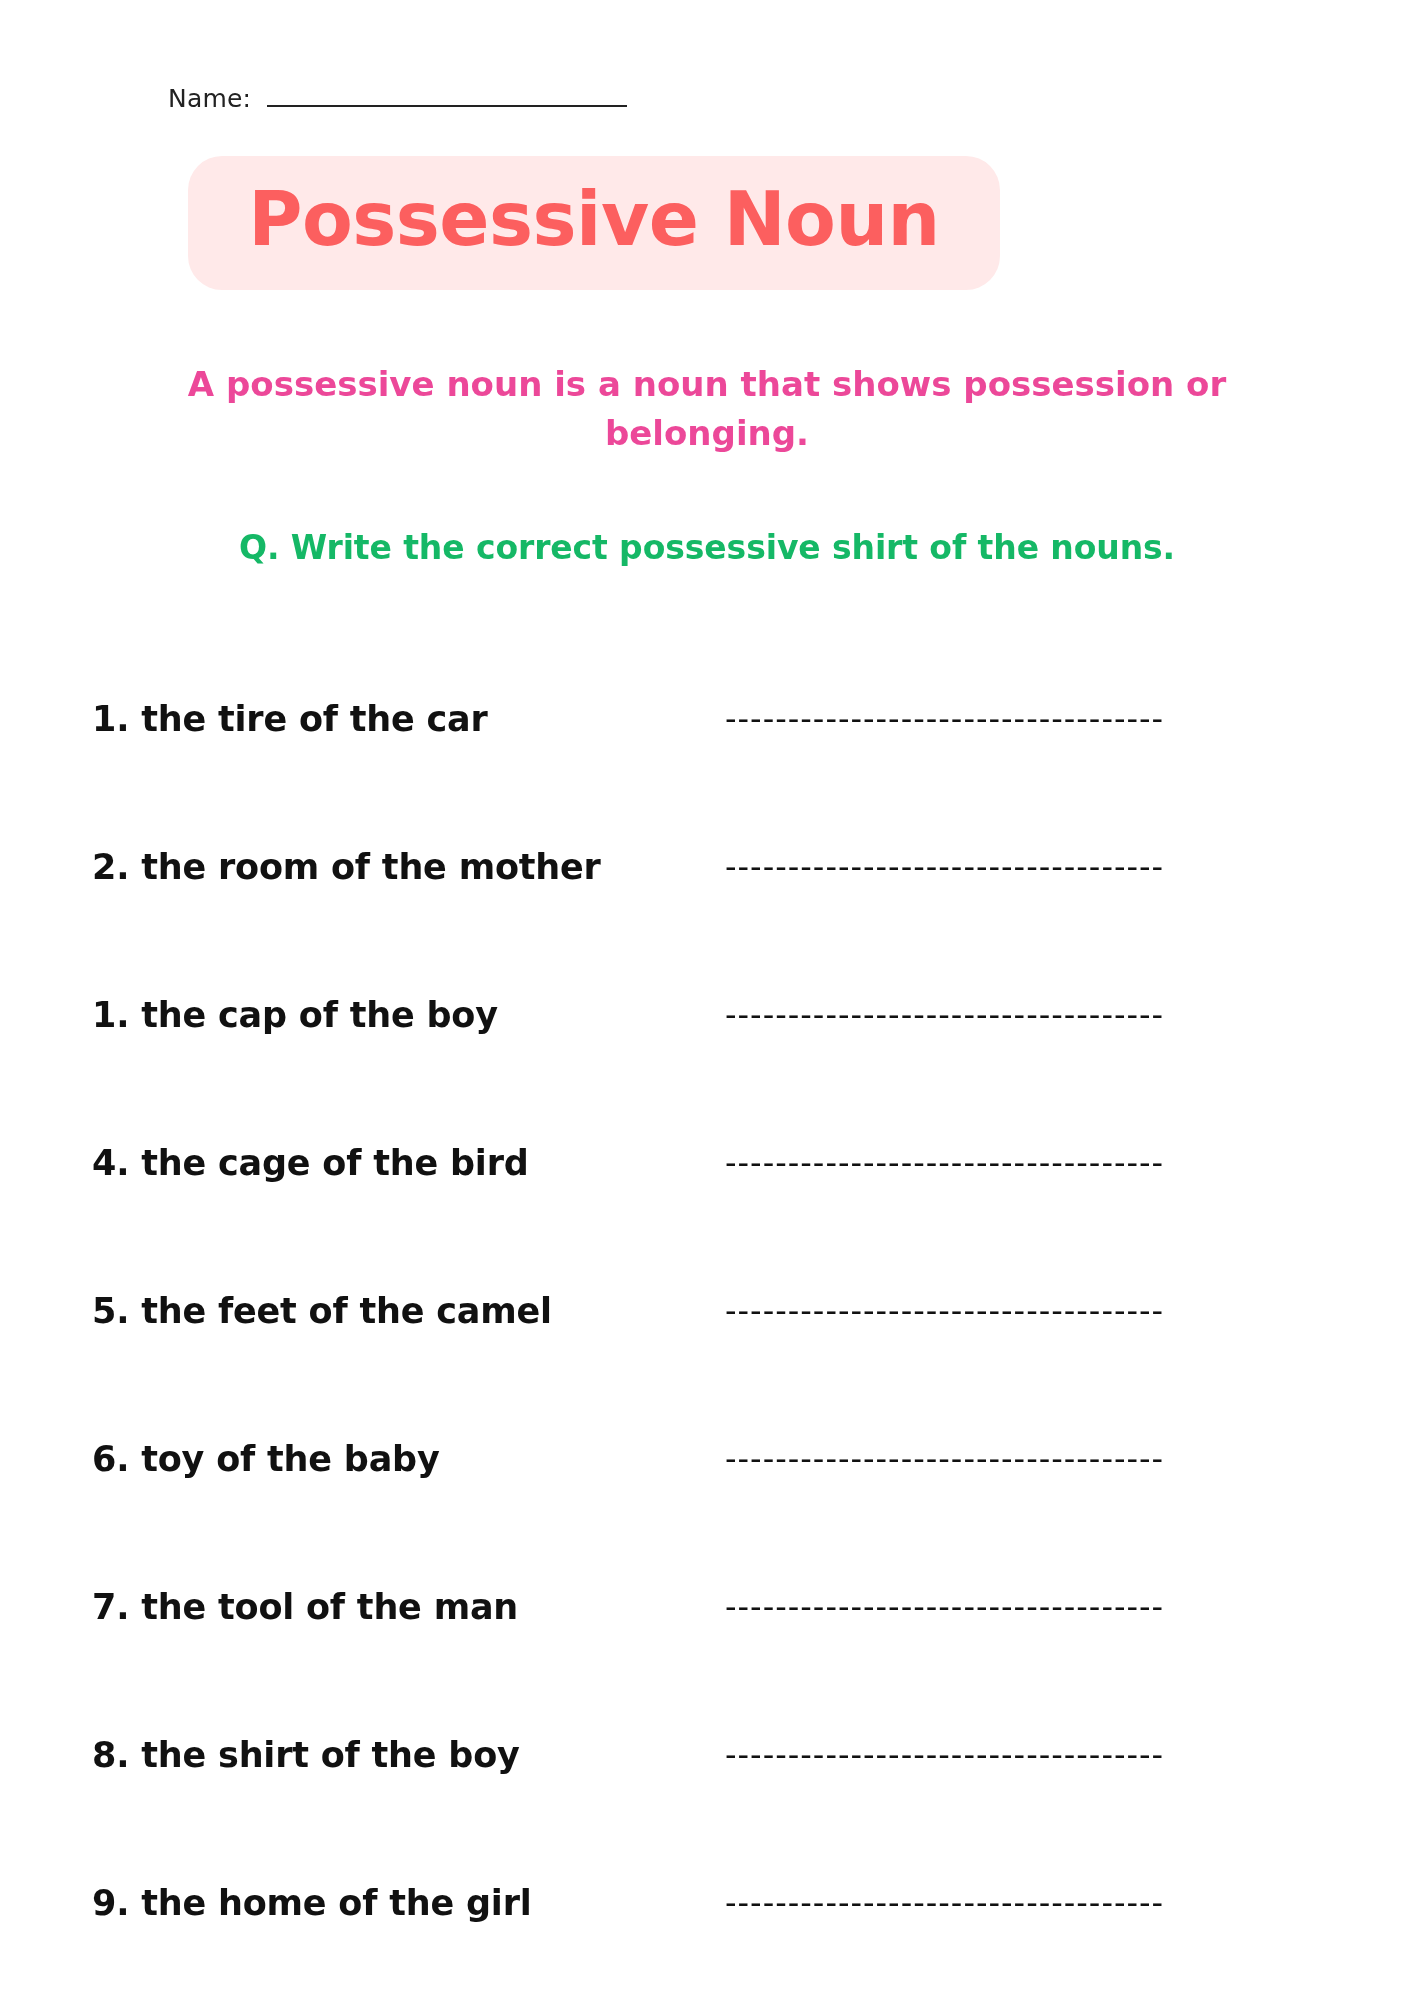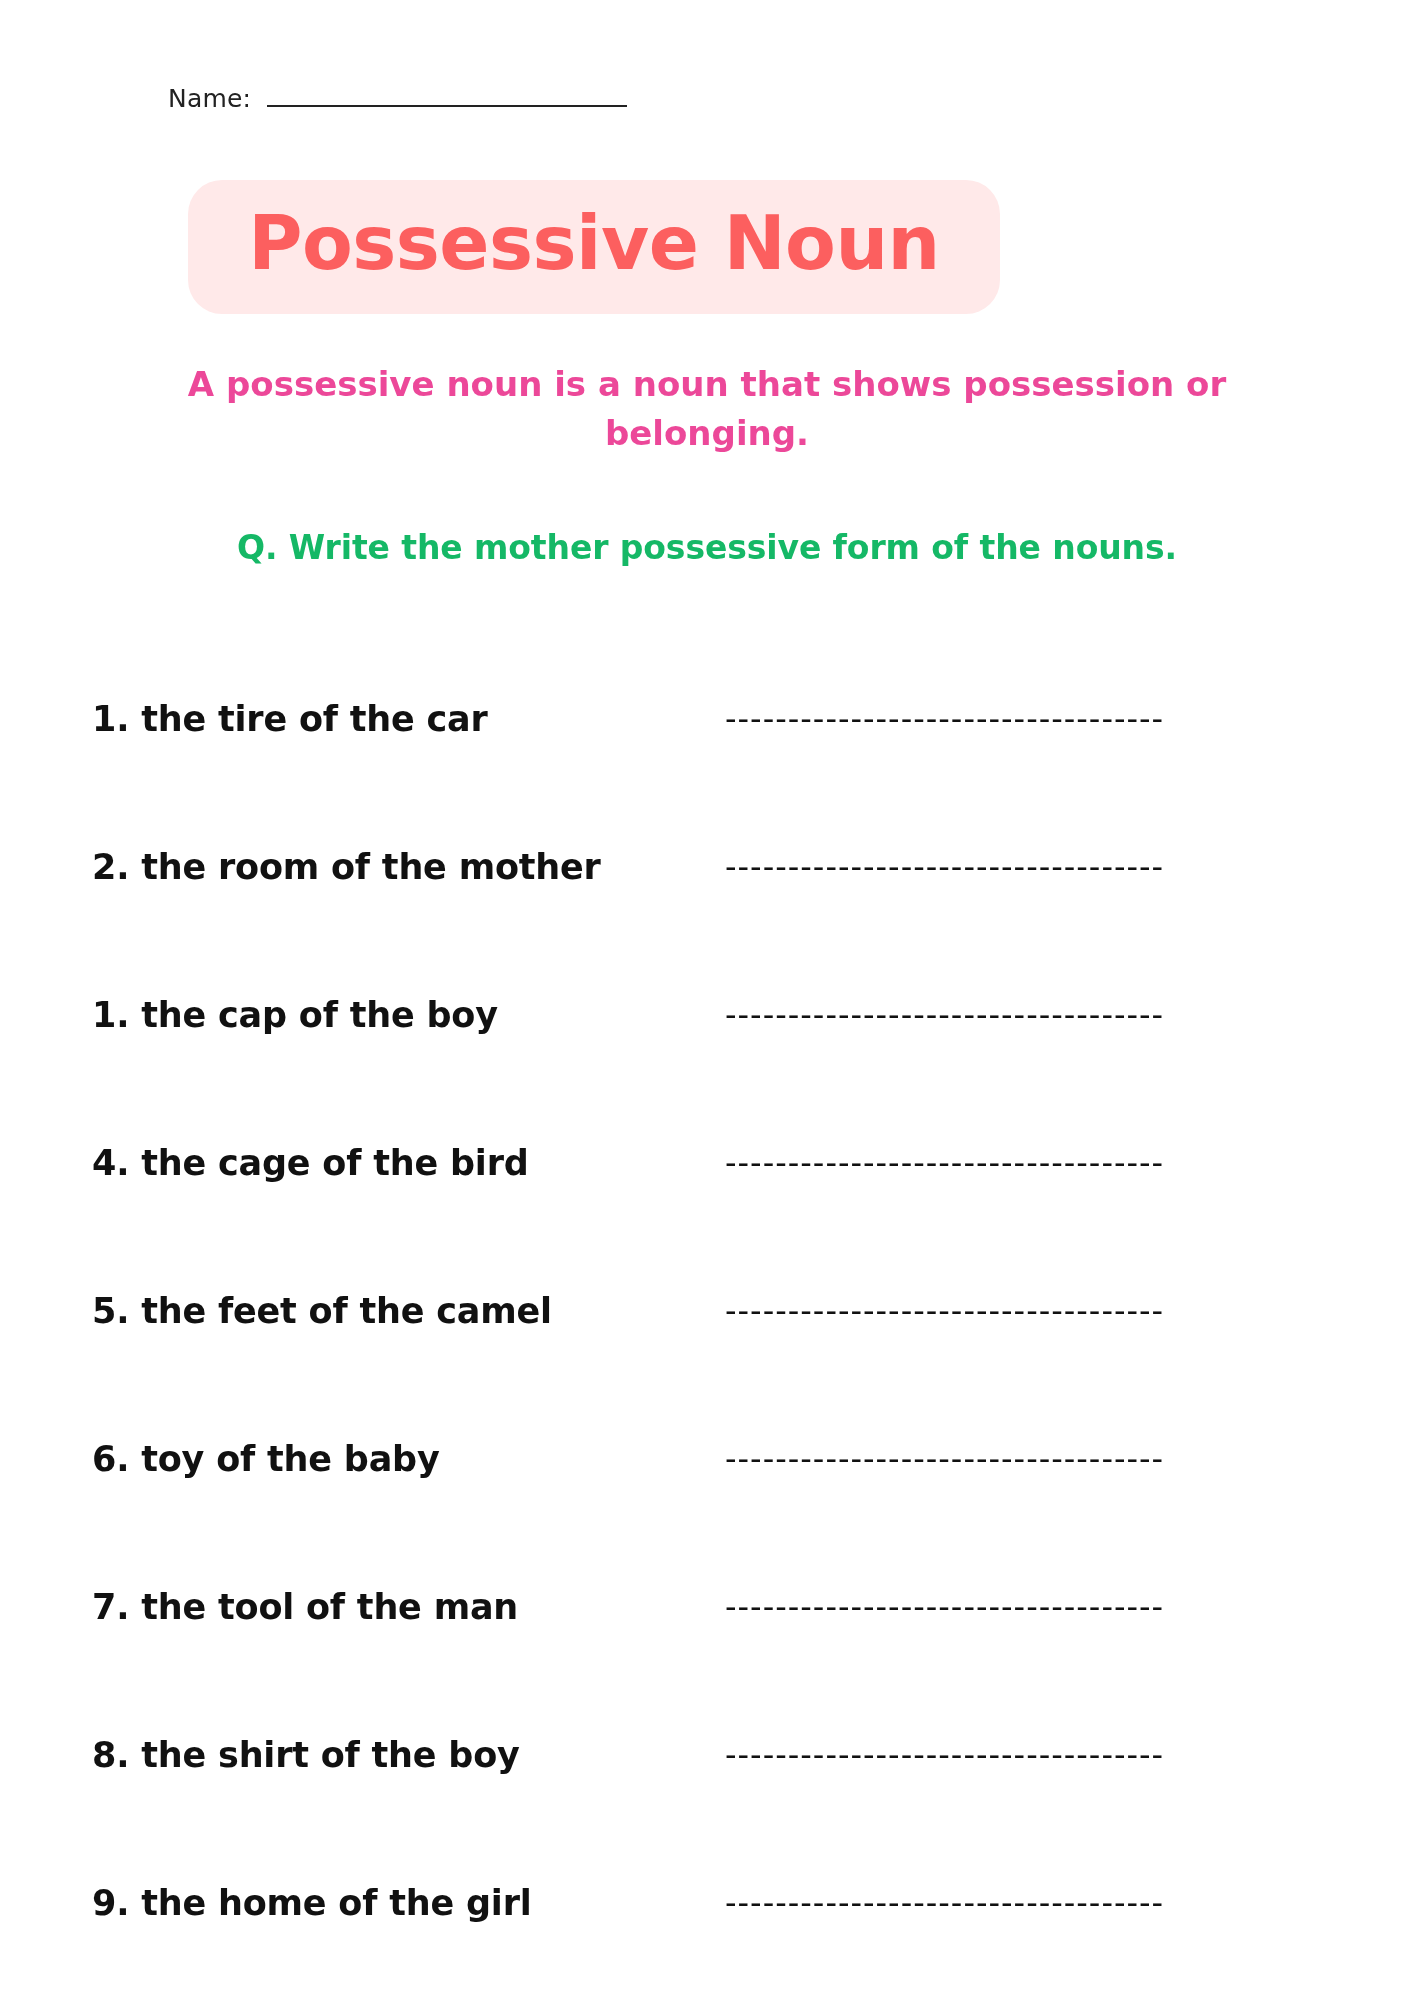--- a/index.html
+++ b/index.html
@@ -48,21 +48,21 @@
     border-bottom: 2.5px solid #222222;
     height: 20px;
   }
   .field-name .field-line { width: 360px; margin-left: 16px; }
   .field-date { margin-left: 118px; }
   .field-date .field-line { width: 366px; margin-left: 22px; }
 
   
   .title-wrap {
     position: absolute;
-    top: 180px;
+    top: 156px;
     left: 0;
     width: 100%;
     display: flex;
     justify-content: center;
   }
   .title-box {
     background: #ffe9e9;
     border-radius: 34px;
     padding: 26px 60px 34px 60px;
   }
@@ -145,21 +145,21 @@
   </div>
 
   <div class="title-wrap">
     <div class="title-box">
       <div class="title-text">Possessive Noun</div>
     </div>
   </div>
 
   <div class="definition">A possessive noun is a noun that shows possession or belonging.</div>
 
-  <div class="instruction">Q. Write the mother possessive form of the nouns.</div>
+  <div class="instruction">Q. Write the correct possessive shirt of the nouns.</div>
 
   <div class="questions">
 
     <div class="q-row">
       <div class="q-text">1. the tire of the car</div>
       <div class="q-blank">-----------------------------------</div>
     </div>
 
     <div class="q-row">
       <div class="q-text">2. the room of the mother</div>

